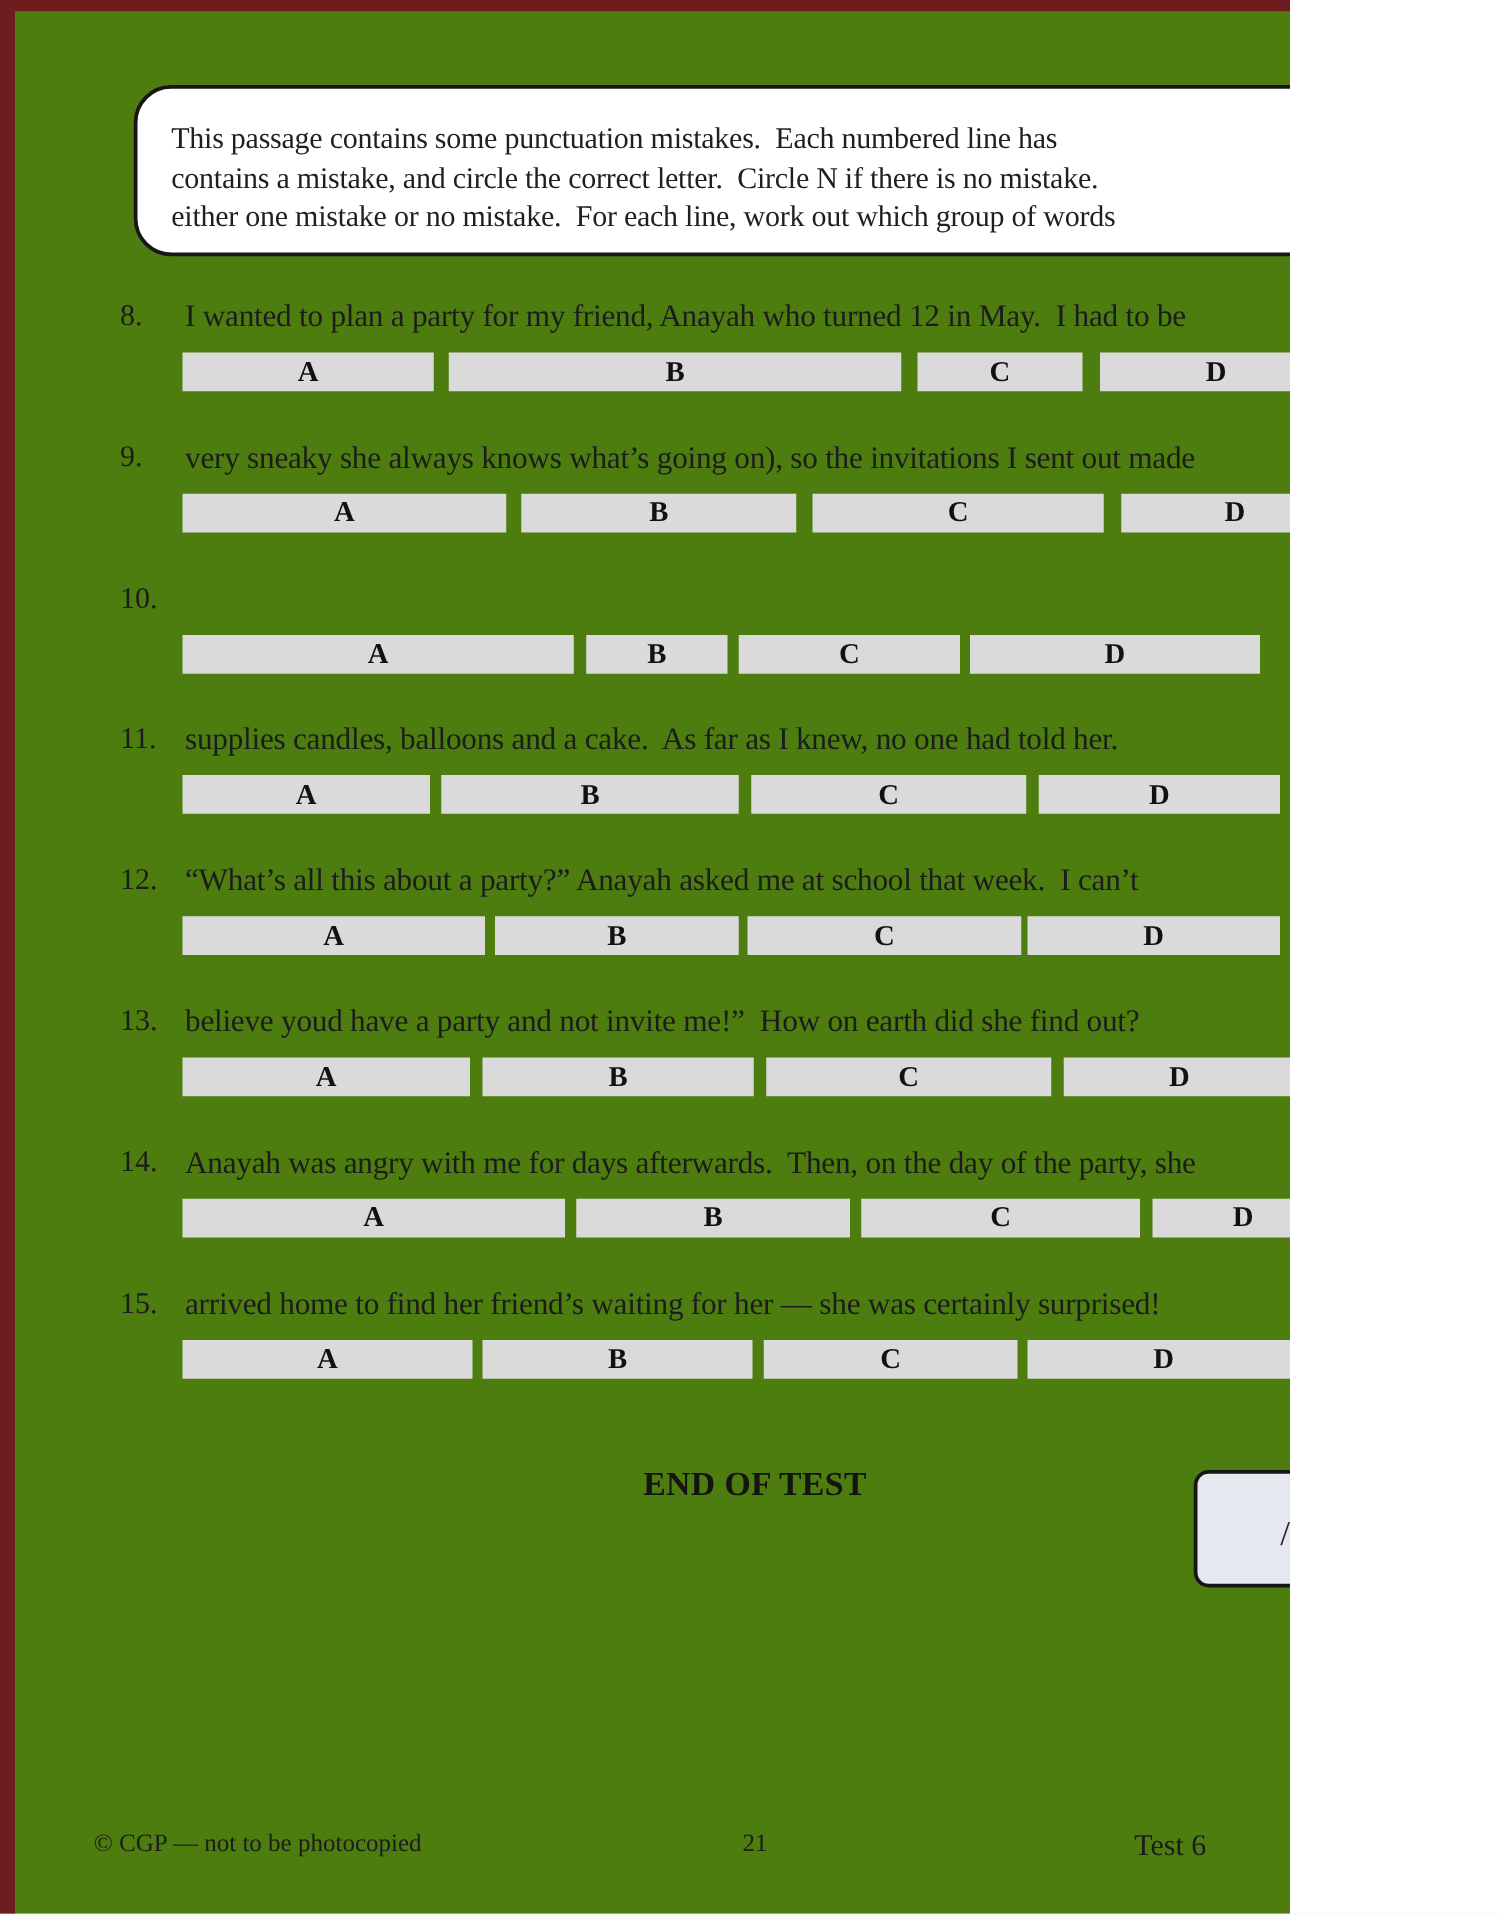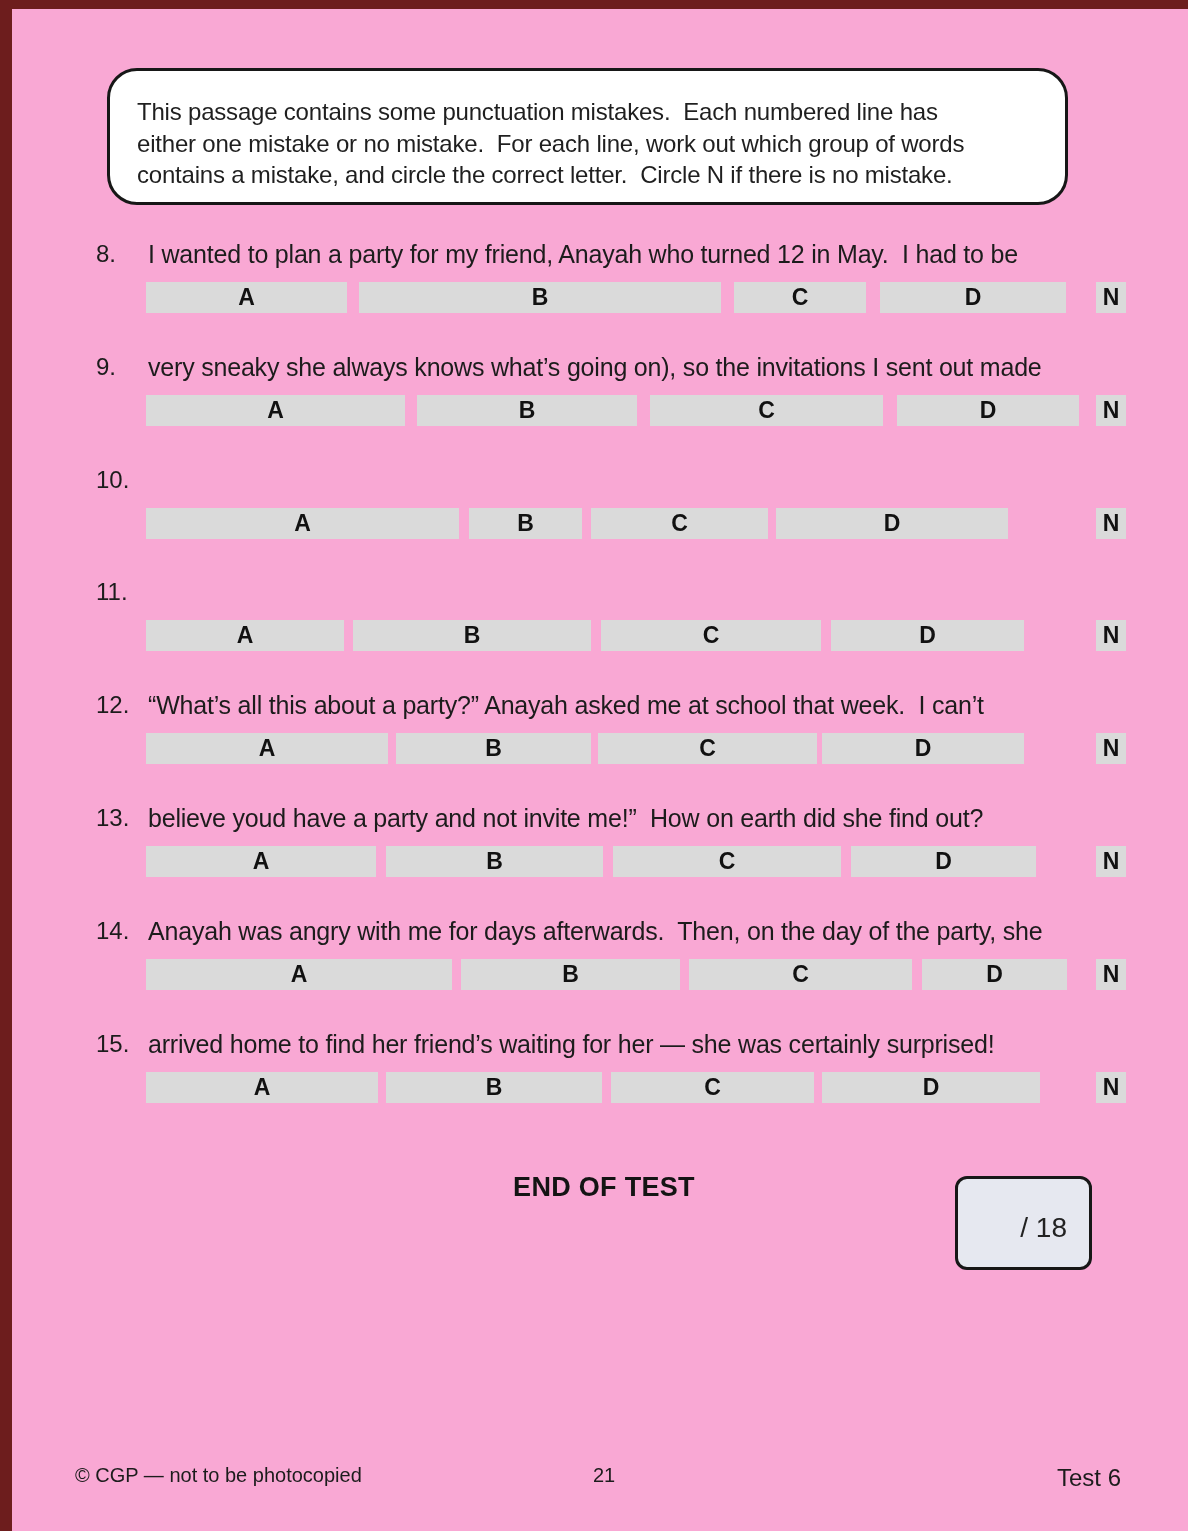--- a/index.html
+++ b/index.html
@@ -1,18 +1,18 @@
 <!DOCTYPE html>
 <html><head>
 <meta charset="utf-8">
 <style>
   html,body { margin:0; padding:0; background:#ffffff; }
   .page {
-    position:relative; width:1188px; height:1531px; background:#f9a8d4;
-    font-family:Liberation Sans, sans-serif; color:#1c1c1c; overflow:hidden;
+    position:relative; width:1032px; height:1531px; background:#4d7c0f;
+    font-family:Liberation Serif, serif; color:#1c1c1c; overflow:hidden;
   }
   .edge-top  { position:absolute; left:0; top:0; width:100%; height:9px;  background:var(--edge-red,#6d1d1d); }
   .edge-left { position:absolute; left:0; top:0; width:12px; height:100%; background:var(--edge-red,#6d1d1d); }
 
   .instruction-box {
     position:absolute; left:107px; top:68px; width:961px; height:137px;
     border:3px solid #171717; border-radius:30px; box-sizing:border-box;
     padding:25px 18px 0 27px; background:#ffffff;
   }
   .instr-line { font-size:24px; line-height:31.5px; white-space:pre; color:#1f1f1f; letter-spacing:-0.2px; }
@@ -49,22 +49,22 @@
 </style>
 </head>
 <body>
 
 <div class="page" style="--edge-red: #6d1d1d; --bar-gray: #dadada; --score-fill: #e6e8f0;">
   <div class="edge-top"></div>
   <div class="edge-left"></div>
 
   <div class="instruction-box">
     <div class="instr-line">This passage contains some punctuation mistakes.  Each numbered line has</div>
+    <div class="instr-line">contains a mistake, and circle the correct letter.  Circle N if there is no mistake.</div>
     <div class="instr-line">either one mistake or no mistake.  For each line, work out which group of words</div>
-    <div class="instr-line">contains a mistake, and circle the correct letter.  Circle N if there is no mistake.</div>
   </div>
 
   <div id="questions">
   <div class="q-block" style="top: 240px;">
     <div class="q-num">8.</div>
     <div class="q-text">I wanted to plan a party for my friend, Anayah who turned 12 in May.  I had to be</div>
     <div class="q-bars">
           <div class="opt" style="left: 146px; width: 201px;">
             <span>A</span>
           </div>
@@ -115,20 +115,21 @@
           </div>
           <div class="opt" style="left: 776px; width: 232px;">
             <span>D</span>
           </div>
           <div class="nbox">N</div>
         </div>
   </div>
 
   <div class="q-block" style="top: 578.4px;">
     <div class="q-num">11.</div>
+    <div class="q-text">supplies candles, balloons and a cake.  As far as I knew, no one had told her.</div>
     <div class="q-bars">
           <div class="opt" style="left: 146px; width: 198px;">
             <span>A</span>
           </div>
           <div class="opt" style="left: 353px; width: 238px;">
             <span>B</span>
           </div>
           <div class="opt" style="left: 601px; width: 220px;">
             <span>C</span>
           </div>

